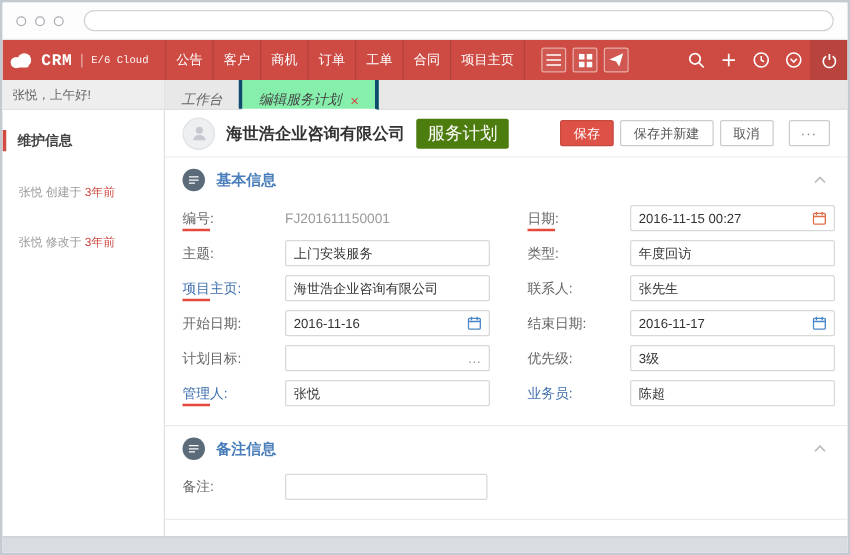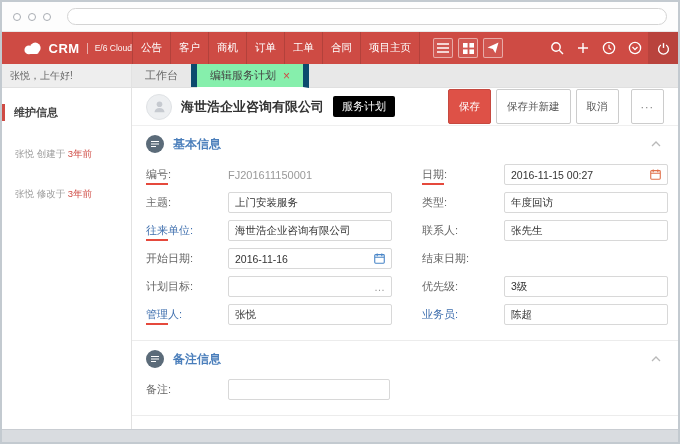--- a/index.html
+++ b/index.html
@@ -10,21 +10,21 @@
 
   
   .browser-bar { height:30px; flex:0 0 auto; background:#fdfdfd; border-bottom:1px solid #e9e9e9;
                  display:flex; align-items:center; padding:0 11px; gap:7px; }
   .dot { width:8px; height:8px; border-radius:50%; border:1.5px solid #a9adb3; background:#fff; flex:0 0 auto; }
   .address-bar { flex:1; height:17px; margin-left:9px; border:1px solid #d4d4d4; border-radius:9px;
                  background:#fff; font-size:10px; color:#333; padding:0 9px; outline:none; }
 
   
   .app-header { height:32px; flex:0 0 auto; background:#ce4b44; display:flex; align-items:stretch; color:#fff; }
-  .logo { width:130px; flex:0 0 auto; display:flex; align-items:center; padding-left:20px; gap:5px; }
+  .logo { width:130px; flex:0 0 auto; display:flex; align-items:center; padding-left:4px; gap:5px;font-family:Liberation Mono, monospace; }
   .brand { font-size:13px; font-weight:bold; letter-spacing:.5px; }
   .logo-sep { width:1px; height:11px; background:rgba(255,255,255,.55); margin:0 2px; }
   .product { font-size:8.5px; opacity:.95; white-space:nowrap; }
   .nav { display:flex; align-items:stretch; }
   .nav-item { display:flex; align-items:center; padding:0 8px; font-size:10.5px; cursor:pointer;
               border-right:1px solid rgba(0,0,0,.13); white-space:nowrap; }
   .nav-item:first-child { border-left:1px solid rgba(0,0,0,.13); }
   .hdr-tools { display:flex; align-items:center; gap:5px; margin-left:13px; }
   .tool-btn { width:20px; height:20px; border:1px solid rgba(255,255,255,.5); border-radius:2px;
               background:rgba(255,255,255,.07); display:flex; align-items:center; justify-content:center; cursor:pointer; }
@@ -38,33 +38,33 @@
              display:flex; flex-direction:column; }
   .greeting { height:24px; flex:0 0 auto; background:#eeeeee; border-bottom:1px solid #e1e1e1;
               font-size:10px; color:#666; display:flex; align-items:center; padding:0 8px; white-space:nowrap;text-align:right; }
   .side-title { margin-top:16px; border-left:3px solid #cf4b44; padding:1px 0 1px 9px;
                 font-size:11px; font-weight:bold; color:#444; }
   .side-item { font-size:9.5px; color:#9a9a9a; padding:7px 0 0 13px; white-space:nowrap;margin-top:20px; }
   .side-item .t { color:#cf4b44; }
 
   .main { flex:1; display:flex; flex-direction:column; min-width:0; }
   .tabbar { height:24px; flex:0 0 auto; background:#e8e8e8; display:flex; border-bottom:1px solid #e0e0e0; }
-  .tab { display:flex; align-items:center; padding:0 13px; font-size:11px; color:#666; cursor:pointer;
-         border-right:6px solid #0c4a6e; }
+  .tab { display:flex; align-items:flex-end; padding:0 13px; font-size:11px; color:#666; cursor:pointer;
+         border-right:3px solid #0c4a6e;font-style:italic; }
   .tab.active { background:#86efac; color:#444; margin-bottom:-1px; border-bottom:1px solid #fff; }
   .tab .x { color:#cf4b44; font-size:12px; margin-left:7px; line-height:1; }
 
   .content { flex:1; background:#fff; overflow:hidden; }
   .rec-head { height:38px; display:flex; align-items:center; padding:0 14px; border-bottom:1px solid #efefef; }
   .avatar { width:26px; height:26px; border-radius:50%; background:#edeff1; border:1px solid #dfe2e5;
             display:flex; align-items:center; justify-content:center; flex:0 0 auto; }
   .rec-title { font-size:13px; font-weight:bold; color:#333; margin-left:9px; white-space:nowrap; }
-  .badge { background:#000000; color:#fff; font-size:11px; padding:3px 9px; border-radius:2px; margin-left:9px; }
+  .badge { background:#4d7c0f; color:#fff; font-size:14px; padding:3px 9px; border-radius:2px; margin-left:9px; }
   .rec-btns { margin-left:auto; display:flex; align-items:center; gap:5px; }
-  .btn { height:35px; font-size:10.5px; padding:0 10px; border:1px solid #cccccc; background:#fff; color:#555;
+  .btn { height:21px; font-size:10.5px; padding:0 10px; border:1px solid #cccccc; background:#fff; color:#555;
          border-radius:2px; cursor:pointer; font-family:inherit; white-space:nowrap; }
   .btn.primary { background:#de5147; border-color:#c64940; color:#fff; }
   .btn.more { margin-left:7px; padding:0 9px; letter-spacing:1px; color:#777; }
 
   .sec-head { display:flex; align-items:center; padding:9px 14px 7px; }
   .sec-icon { width:18px; height:18px; border-radius:50%; background:#5b6b79; flex:0 0 auto;
               display:flex; align-items:center; justify-content:center; }
   .sec-title { color:#4a7ebb; font-size:12px; font-weight:bold; margin-left:9px; }
   .collapse { margin-left:auto; cursor:pointer; padding:2px 3px; display:flex; align-items:center; }
 
@@ -256,21 +256,21 @@
             </span>
           </div>
           <div class="field">
             <span class="flabel">类型:</span>
             <span class="fbox">
               <input value="年度回访" style="">
             </span>
           </div>
 
           <div class="field">
-            <span class="flabel blue req">往来单位:</span>
+            <span class="flabel blue req">项目主页:</span>
             <span class="fbox">
               <input value="海世浩企业咨询有限公司" style="">
             </span>
           </div>
           <div class="field">
             <span class="flabel">联系人:</span>
             <span class="fbox">
               <input value="张先生" style="">
             </span>
           </div>
@@ -282,20 +282,29 @@
               <span class="trail">
                 <svg width="11" height="11" viewBox="0 0 12 12">
                   <rect x="0.8" y="1.8" width="10.4" height="9.4" rx="1" fill="none" stroke="#4a86c8" stroke-width="1.2"></rect>
                   <path d="M3.5 0.5v3M8.5 0.5v3M1 4.6h10" stroke="#4a86c8" stroke-width="1.2"></path>
                 </svg>
               </span>
             </span>
           </div>
           <div class="field">
             <span class="flabel">结束日期:</span>
+            <span class="fbox">
+              <input value="2016-11-17" style="">
+              <span class="trail">
+                <svg width="11" height="11" viewBox="0 0 12 12">
+                  <rect x="0.8" y="1.8" width="10.4" height="9.4" rx="1" fill="none" stroke="#4a86c8" stroke-width="1.2"></rect>
+                  <path d="M3.5 0.5v3M8.5 0.5v3M1 4.6h10" stroke="#4a86c8" stroke-width="1.2"></path>
+                </svg>
+              </span>
+            </span>
           </div>
 
           <div class="field">
             <span class="flabel">计划目标:</span>
             <span class="fbox">
               <input value="" style="">
               <span class="trail">
                 <span>…</span>
               </span>
             </span>

